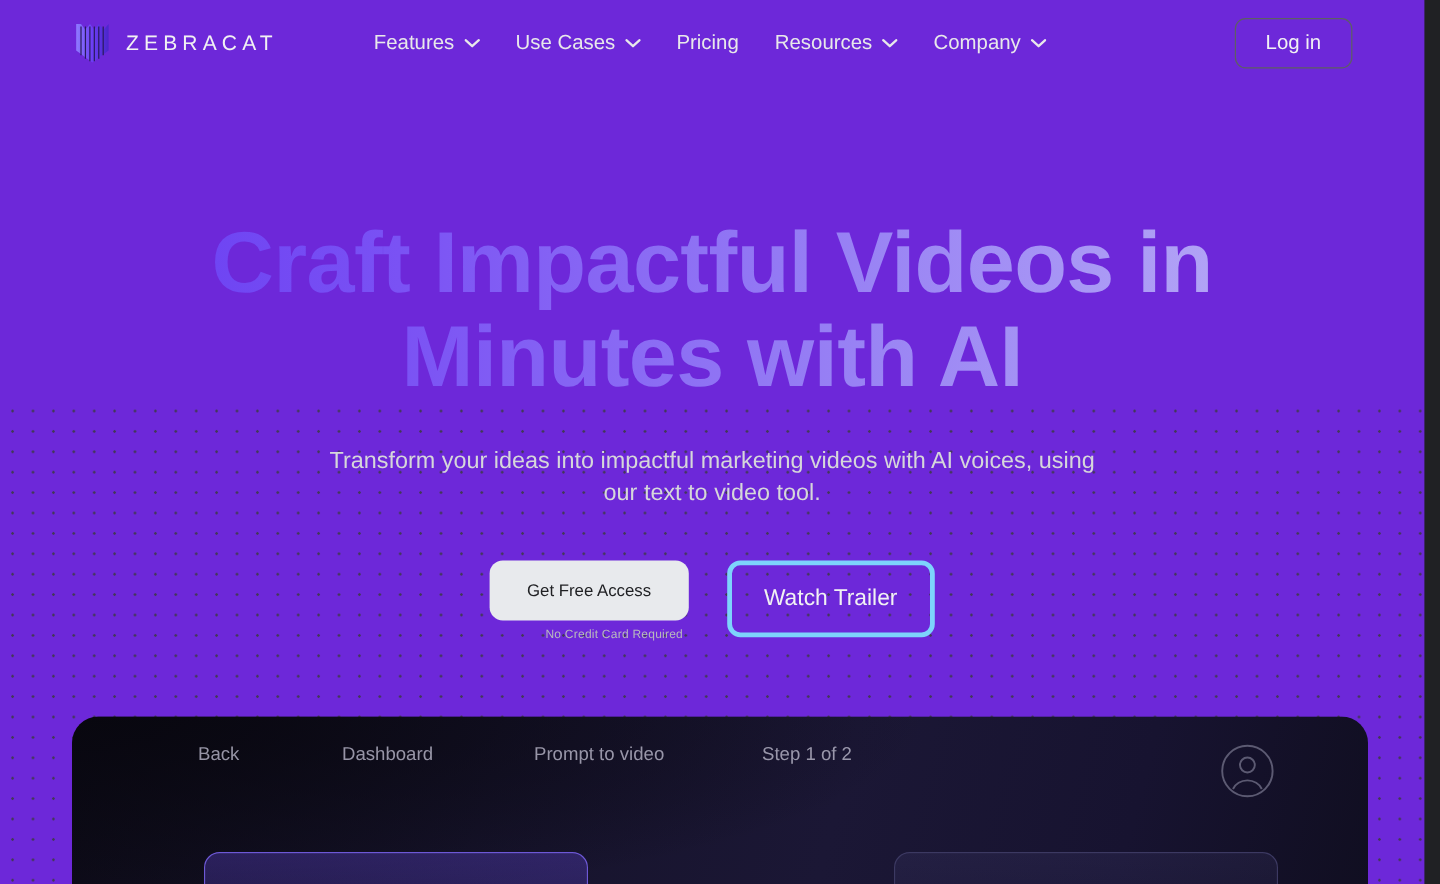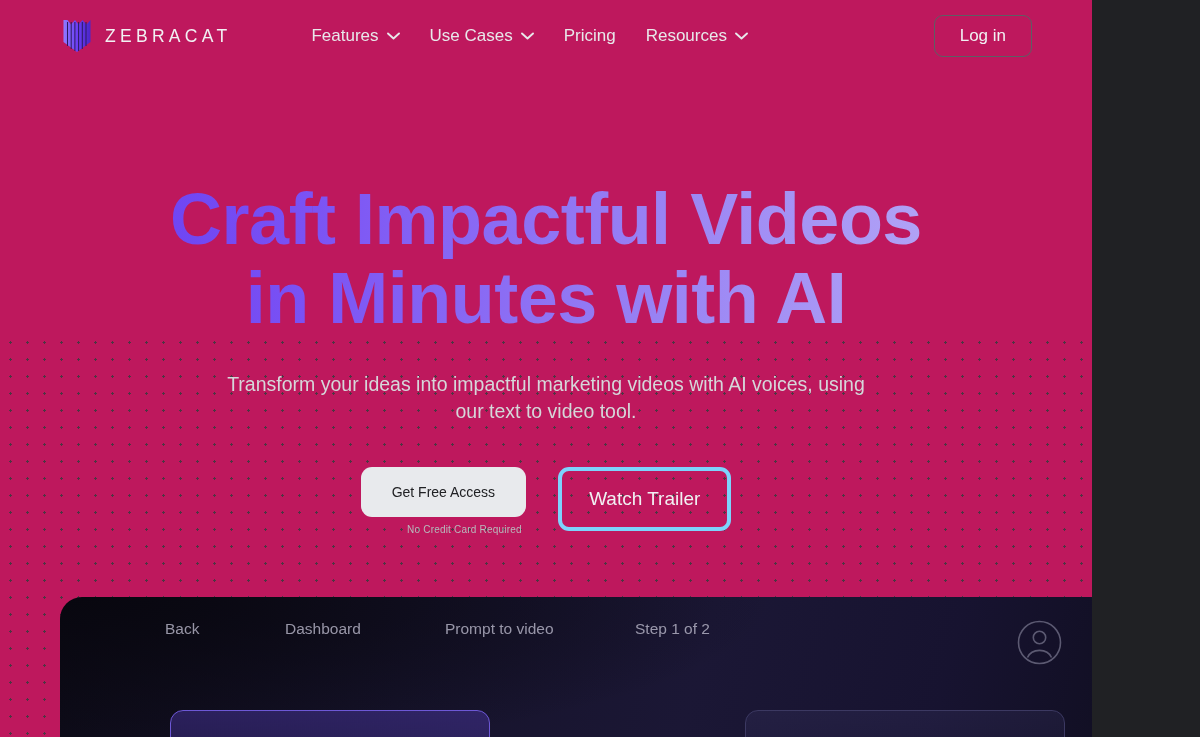--- a/index.html
+++ b/index.html
@@ -2,21 +2,21 @@
 <html><head>
 <meta charset="utf-8">
 <style>
   * { margin:0; padding:0; box-sizing:border-box; }
   html, body {
     width:1200px; height:737px;
     background:#202124;
     font-family:"Liberation Sans", sans-serif;
     overflow:hidden;
   }
-  .page { position:relative; width:1092px; height:737px; background:#be185d; overflow:hidden; }
+  .page { position:relative; width:1187px; height:737px; background:#6d28d9; overflow:hidden; }
 
   
   .dotfield{
     position:absolute; left:0; right:0; top:330px; bottom:0;
     background-image:radial-gradient(circle, #3a3b3e 1px, transparent 1.2px);
     background-size:17px 17px;
     background-position:2px 4px;
     opacity:.85;
     pointer-events:none;
   }
@@ -178,20 +178,28 @@
         <span>Pricing</span>
       </div>
       <div class="nav-item">
         <span>Resources</span>
         <span>
           <svg class="chev" viewBox="0 0 13 8">
               <path d="M1 1.5 L6.5 6.5 L12 1.5" fill="none" stroke="#e8e8ea" stroke-width="1.9" stroke-linecap="round" stroke-linejoin="round"></path>
             </svg>
         </span>
       </div>
+      <div class="nav-item">
+        <span>Company</span>
+        <span>
+          <svg class="chev" viewBox="0 0 13 8">
+              <path d="M1 1.5 L6.5 6.5 L12 1.5" fill="none" stroke="#e8e8ea" stroke-width="1.9" stroke-linecap="round" stroke-linejoin="round"></path>
+            </svg>
+        </span>
+      </div>
     </nav>
 
     <div class="auth">
       <button class="btn-login">Log in</button>
     </div>
   </header>
 
   <section class="hero">
     <h1 class="headline">Craft Impactful Videos in Minutes with AI</h1>
     <p class="subtitle">Transform your ideas into impactful marketing videos with AI voices, using our text to video tool.</p>

